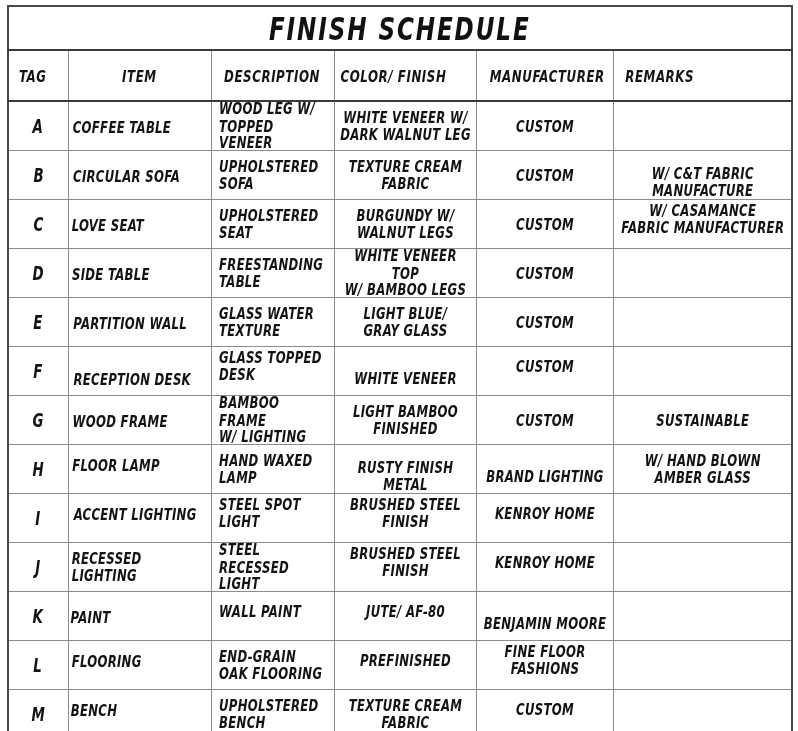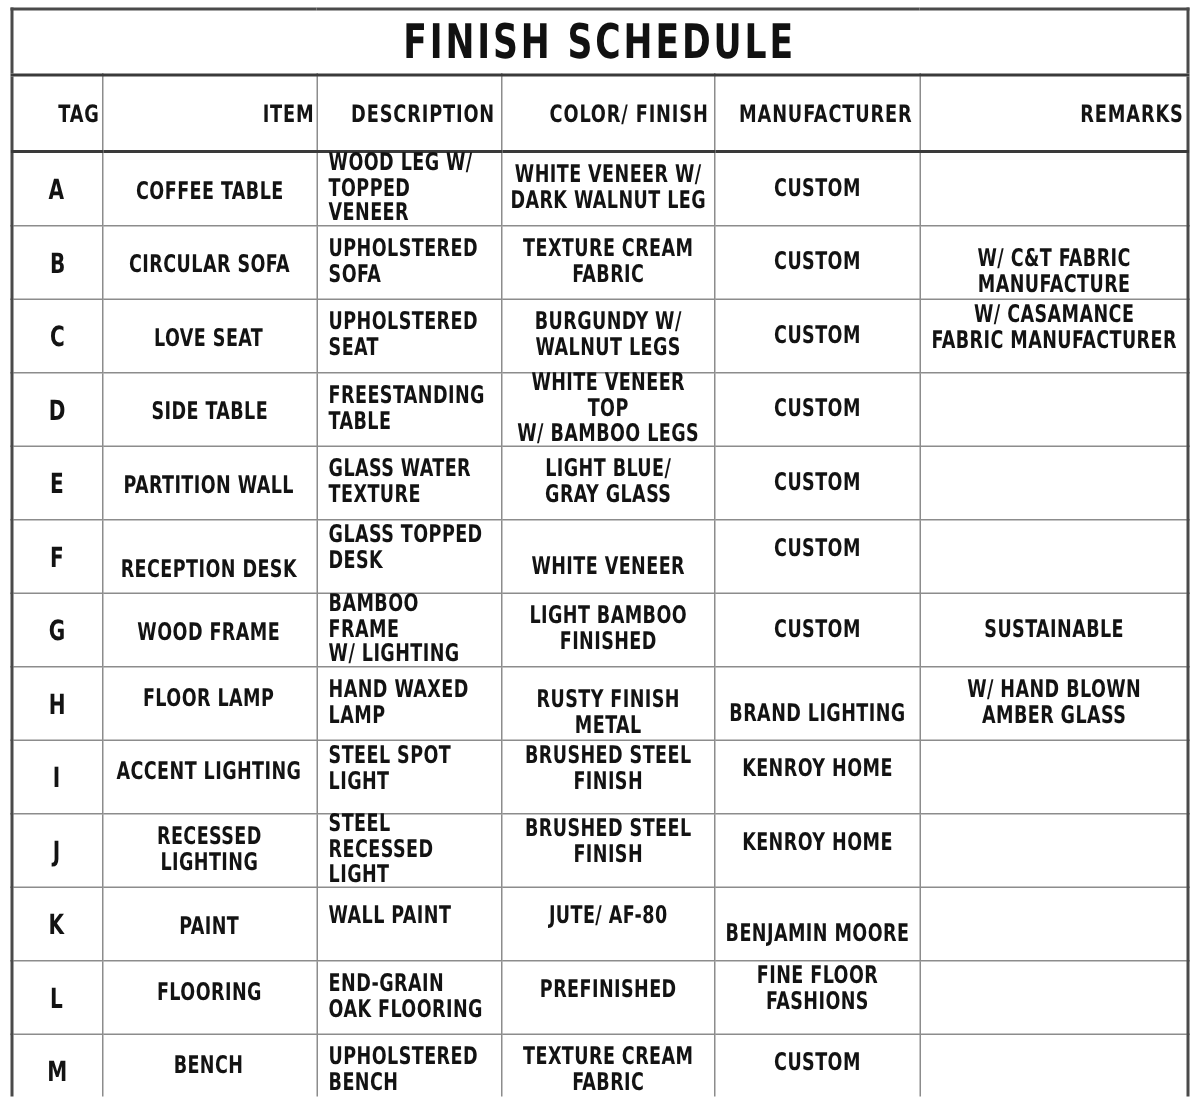--- a/index.html
+++ b/index.html
@@ -13,20 +13,21 @@
     height: 731px;
     font-family: "DejaVu Sans", sans-serif;
     overflow: hidden;
   }
 
   #sheet {
     position: relative;
     width: 798px;
     height: 731px;
     background: #ffffff;
+    font-style: italic;
   }
 
   
   table.schedule {
     position: absolute;
     left: 7px;
     top: 5px;
     width: 784px;
     border-collapse: collapse;
     table-layout: fixed;
@@ -64,44 +65,42 @@
     display: inline-block;
     font-stretch: condensed;
   }
 
   
   tr.header-row td {
     height: 49px;
     border-bottom: 2px solid #3a3a3a;
     border-top: 2px solid #3a3a3a;
     padding-left: 9px;
-    text-align: right;
   }
   .head-text {
     font-family: "DejaVu Sans Condensed", "Liberation Sans Narrow", "Liberation Sans", sans-serif;
     font-size: 14px;
     font-weight: 700;
     letter-spacing: 0.6px;
     color: #141414;
     display: inline-block;
     transform: scaleY(1.14) scaleX(0.94);
     font-stretch: condensed;
   }
-  tr.header-row td.h-item   { padding-left: 0; }
+  tr.header-row td.h-item   { padding-left: 0; text-align: center; }
   tr.header-row td.h-color  { padding-left: 2px; }
 
   
   tr.data-row td {
     height: 48px;
   }
   tr.data-row td.c-tag {
     text-align: center;
   }
   tr.data-row td.c-item {
-    text-align: center;
   }
   tr.data-row td.c-desc,
   tr.data-row td.c-color,
   tr.data-row td.c-manu,
   tr.data-row td.c-rem {
     text-align: center;
   }
 
   .cell-text {
     font-family: "DejaVu Sans Condensed", "Liberation Sans Narrow", "Liberation Sans", sans-serif;

